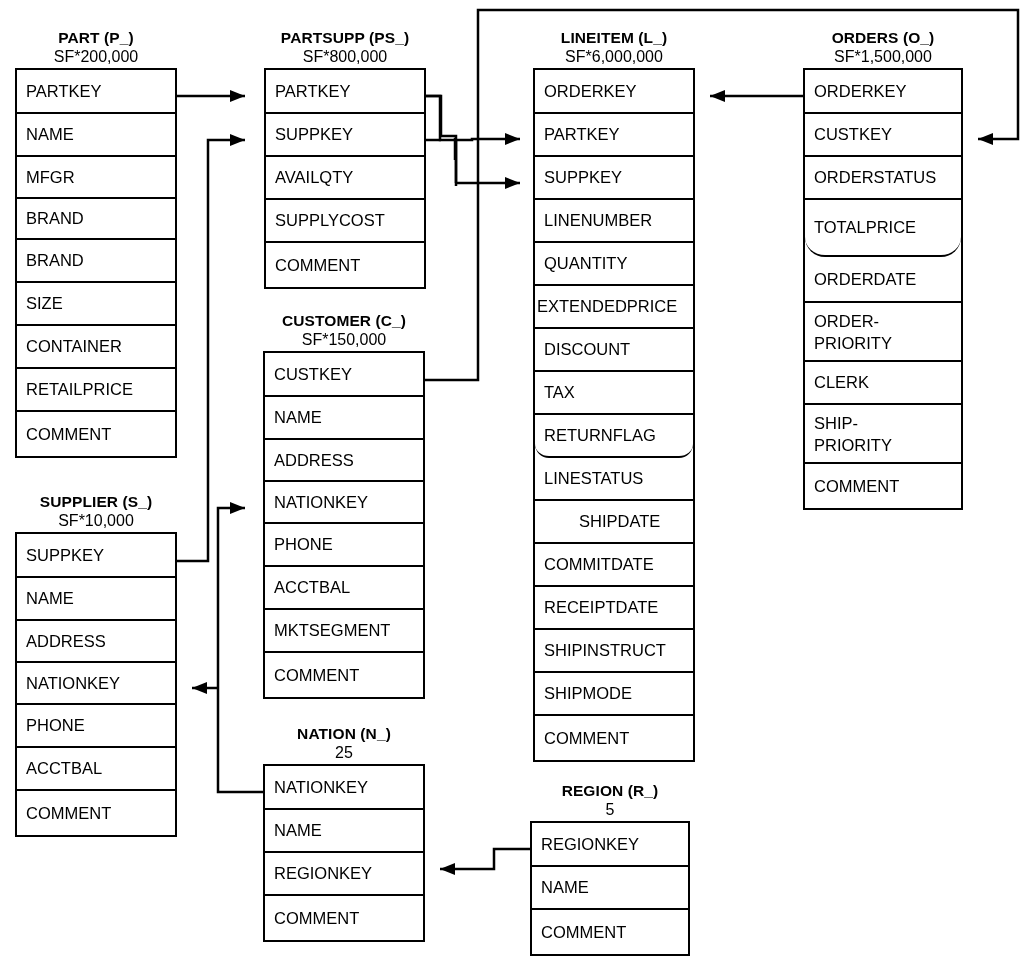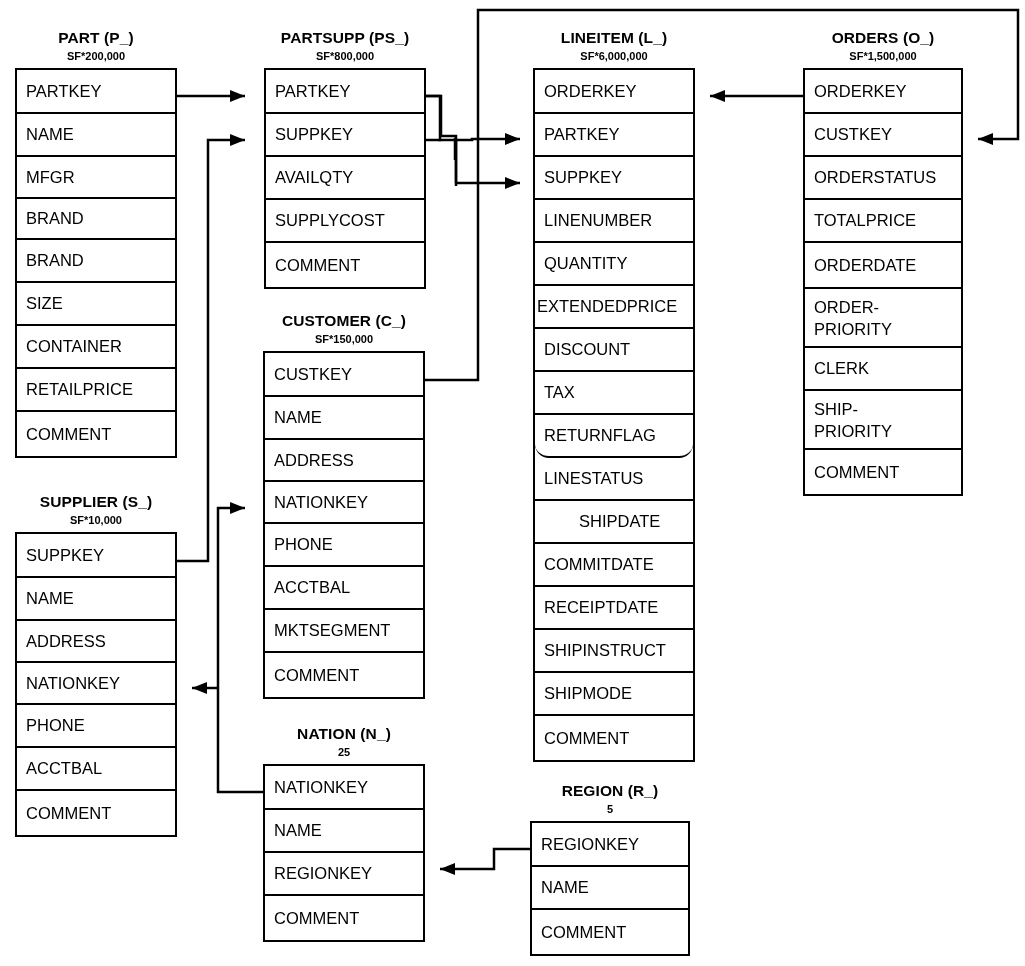--- a/index.html
+++ b/index.html
@@ -31,22 +31,22 @@
   }
   .entity-title {
     font-size: 15.5px;
     font-weight: bold;
     text-align: center;
     letter-spacing: 0.1px;
     line-height: 19px;
     white-space: nowrap;
   }
   .entity-card {
-    font-size: 11px;
-    font-weight: bold;
+    font-size: 16px;
+    font-weight: normal;
     text-align: center;
     line-height: 19px;
     white-space: nowrap;
     margin-bottom: 2px;
   }
   .entity-box {
     border: 2.5px solid #000000;
     background: #ffffff;
     box-sizing: border-box;
   }
@@ -160,21 +160,21 @@
     </div>
   </div>
 
   <div class="entity" style="left:803px; top:28px; width:160px;">
     <div class="entity-title">ORDERS (O_)</div>
     <div class="entity-card">SF*1,500,000</div>
     <div class="entity-box">
       <div class="field" style="height:44px;">ORDERKEY</div>
       <div class="field" style="height:43px;">CUSTKEY</div>
       <div class="field" style="height:43px;">ORDERSTATUS</div>
-      <div class="field" style="height:43px;">TOTALPRICE</div>
+      <div class="field" style="height:57px;border-radius:20px;">TOTALPRICE</div>
       <div class="field" style="height:46px;">ORDERDATE</div>
       <div class="field two-line" style="height:59px;">ORDER-
 PRIORITY</div>
       <div class="field" style="height:43px;">CLERK</div>
       <div class="field two-line" style="height:59px;">SHIP-
 PRIORITY</div>
       <div class="field" style="height:44px;">COMMENT</div>
     </div>
   </div>
 

